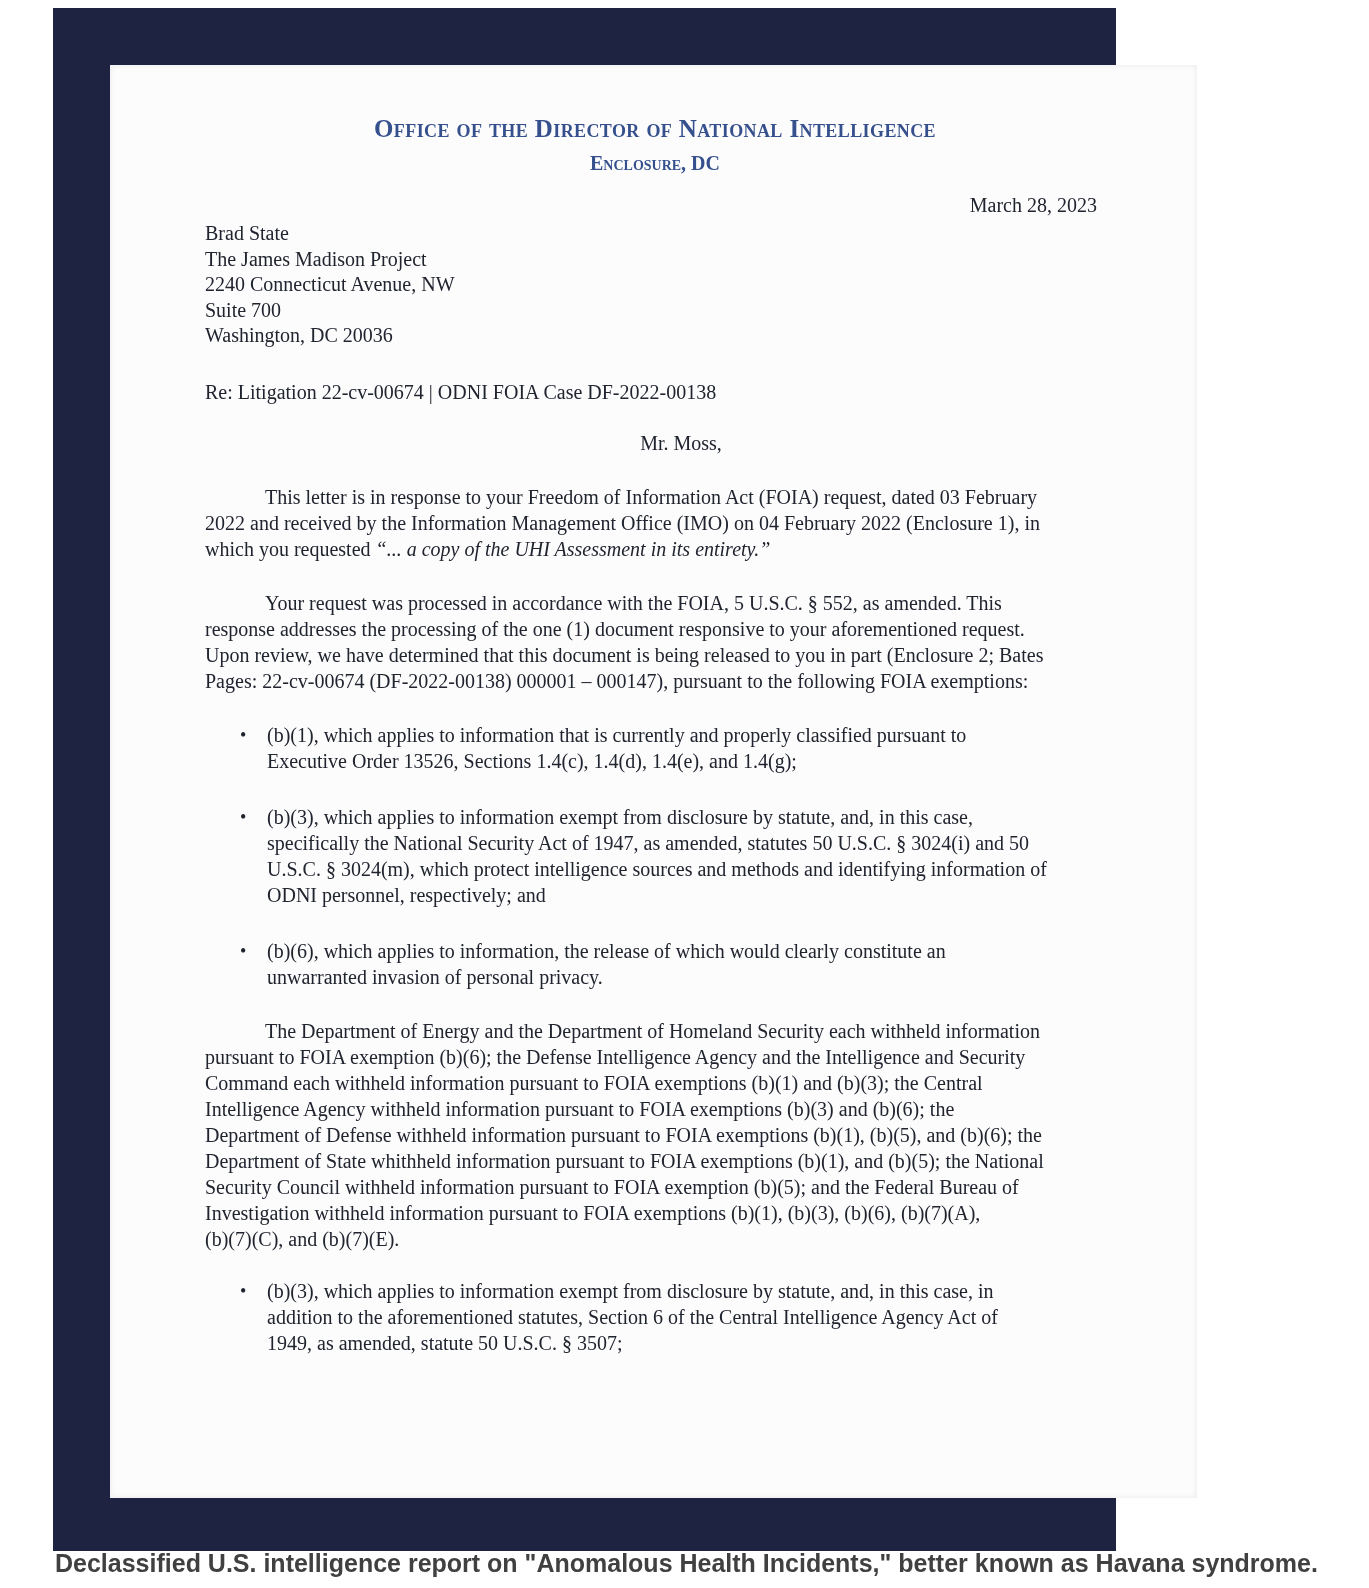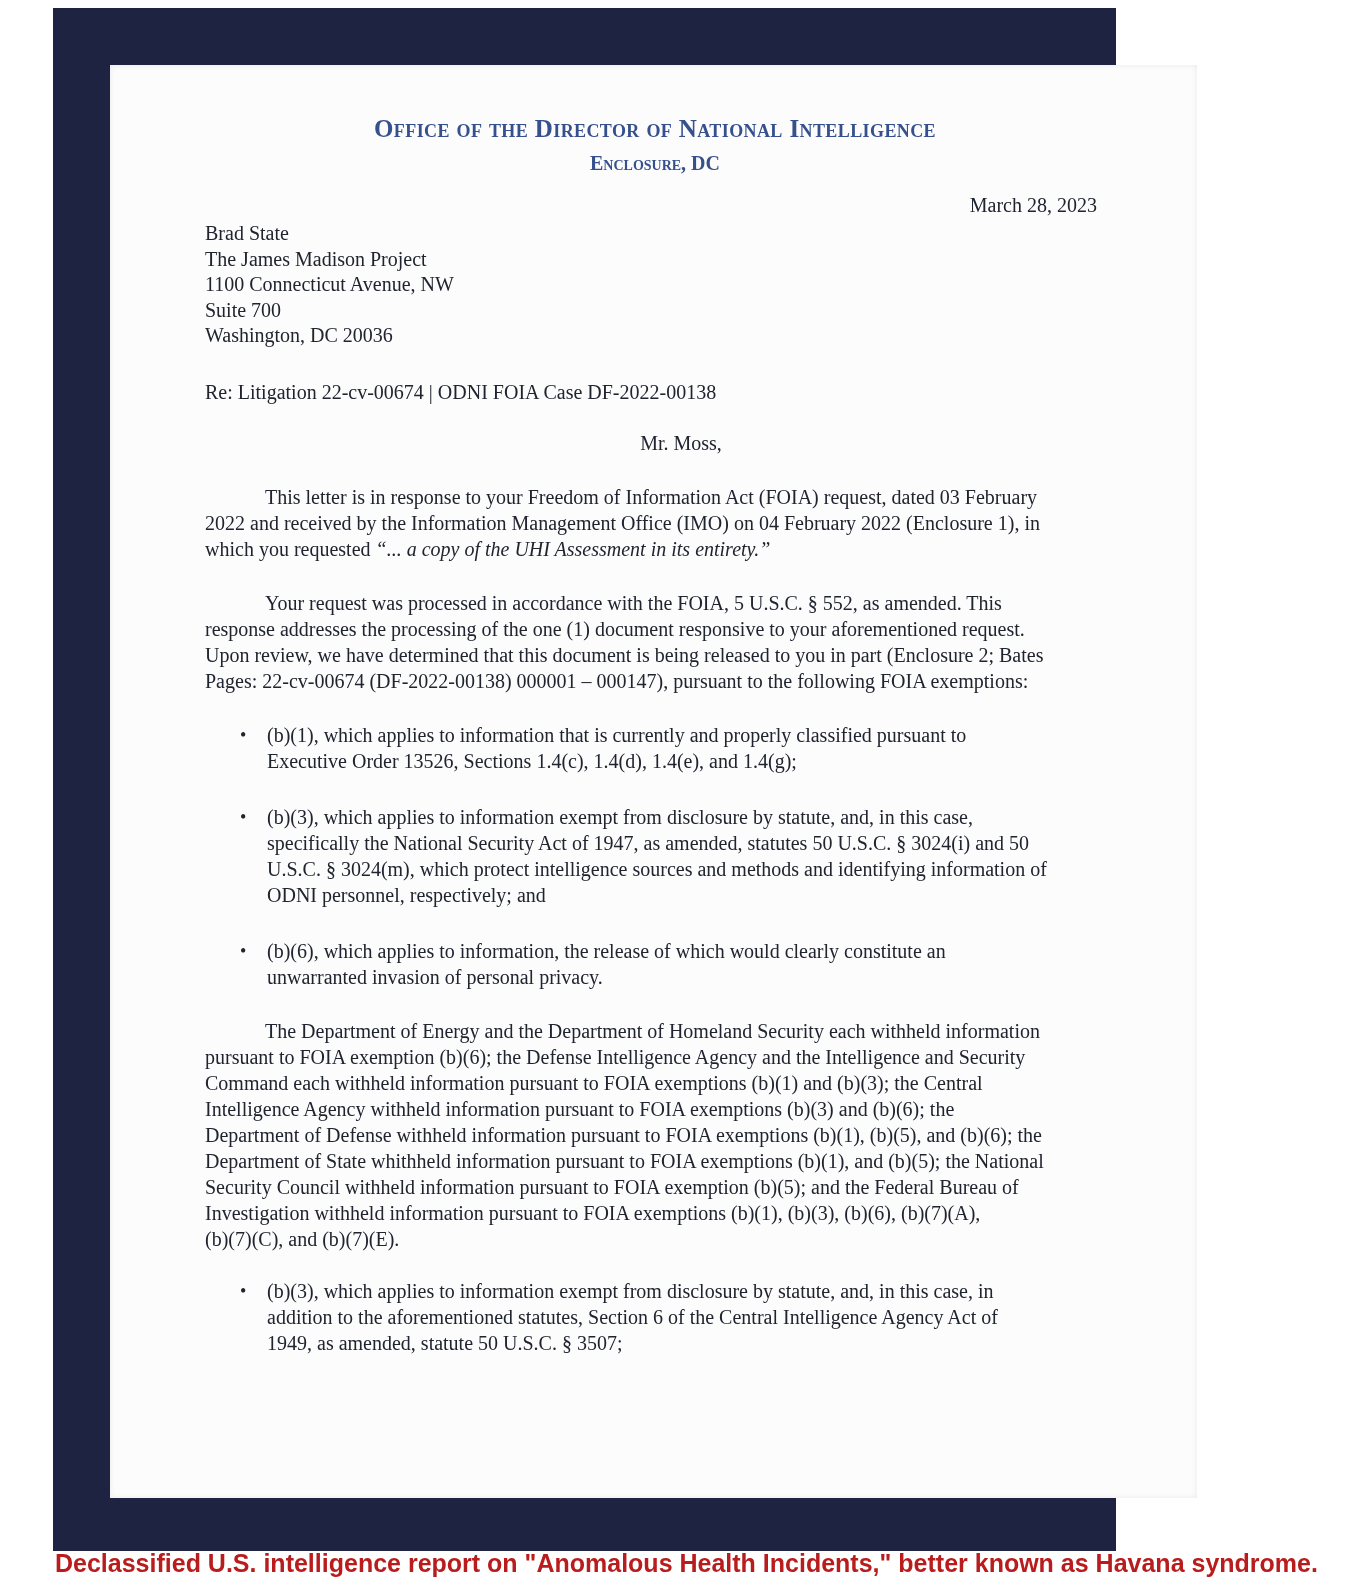--- a/index.html
+++ b/index.html
@@ -96,21 +96,21 @@
   .final-bullet { margin-top: 26px; }
   .photo-caption {
     position: absolute;
     left: 55px;
     top: 1548px;
     width: 1314px;
     font-family: "Liberation Sans", "DejaVu Sans", sans-serif;
     font-weight: bold;
     font-size: 25px;
     line-height: 30px;
-    color: #b91c1c;
+    color: #404040;
     white-space: nowrap;
   }
 </style>
 </head>
 <body>
 
 <div class="stage">
 
   <div class="document-frame">
     <div class="letter-page">
@@ -119,21 +119,21 @@
         <div class="letterhead">
           <div class="letterhead-org">Office of the Director of National Intelligence</div>
           <div class="letterhead-location">Enclosure, DC</div>
         </div>
 
         <div class="letter-date">March 28, 2023</div>
 
         <div class="recipient-block">
           <div>Brad State</div>
           <div>The James Madison Project</div>
-          <div>1100 Connecticut Avenue, NW</div>
+          <div>2240 Connecticut Avenue, NW</div>
           <div>Suite 700</div>
           <div>Washington, DC 20036</div>
         </div>
 
         <div class="subject-line">Re: Litigation 22-cv-00674 | ODNI FOIA Case DF-2022-00138</div>
 
         <div class="salutation">Mr. Moss,</div>
 
         <p class="para indent"><span>This letter is in response to your Freedom of Information Act (FOIA) request, dated 03 February
 2022 and received by the Information Management Office (IMO) on 04 February 2022 (Enclosure 1), in

